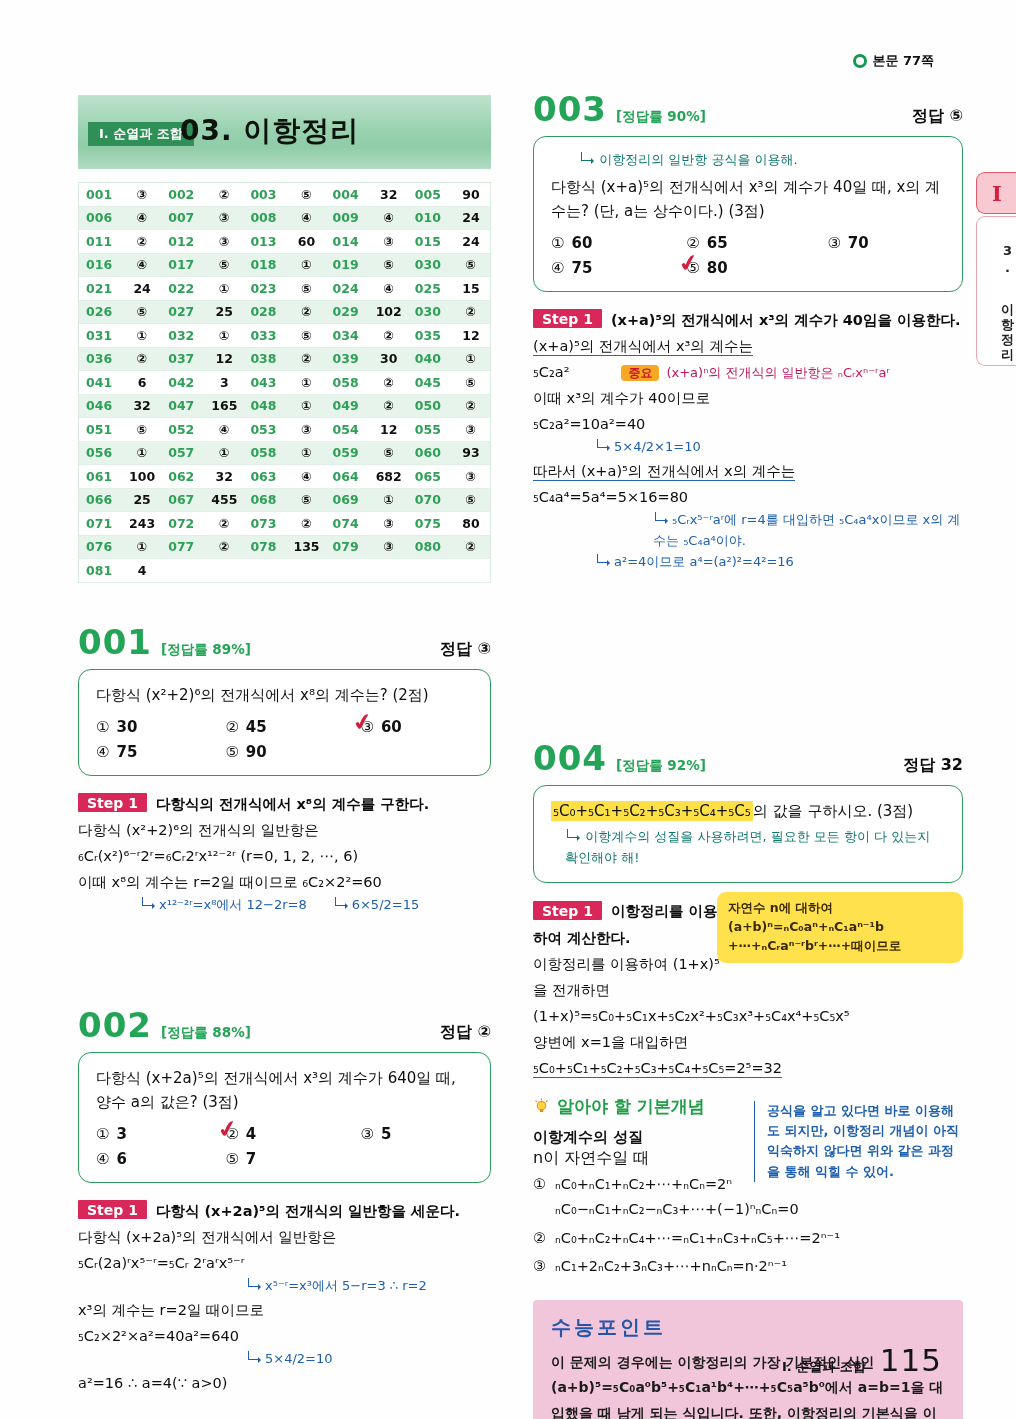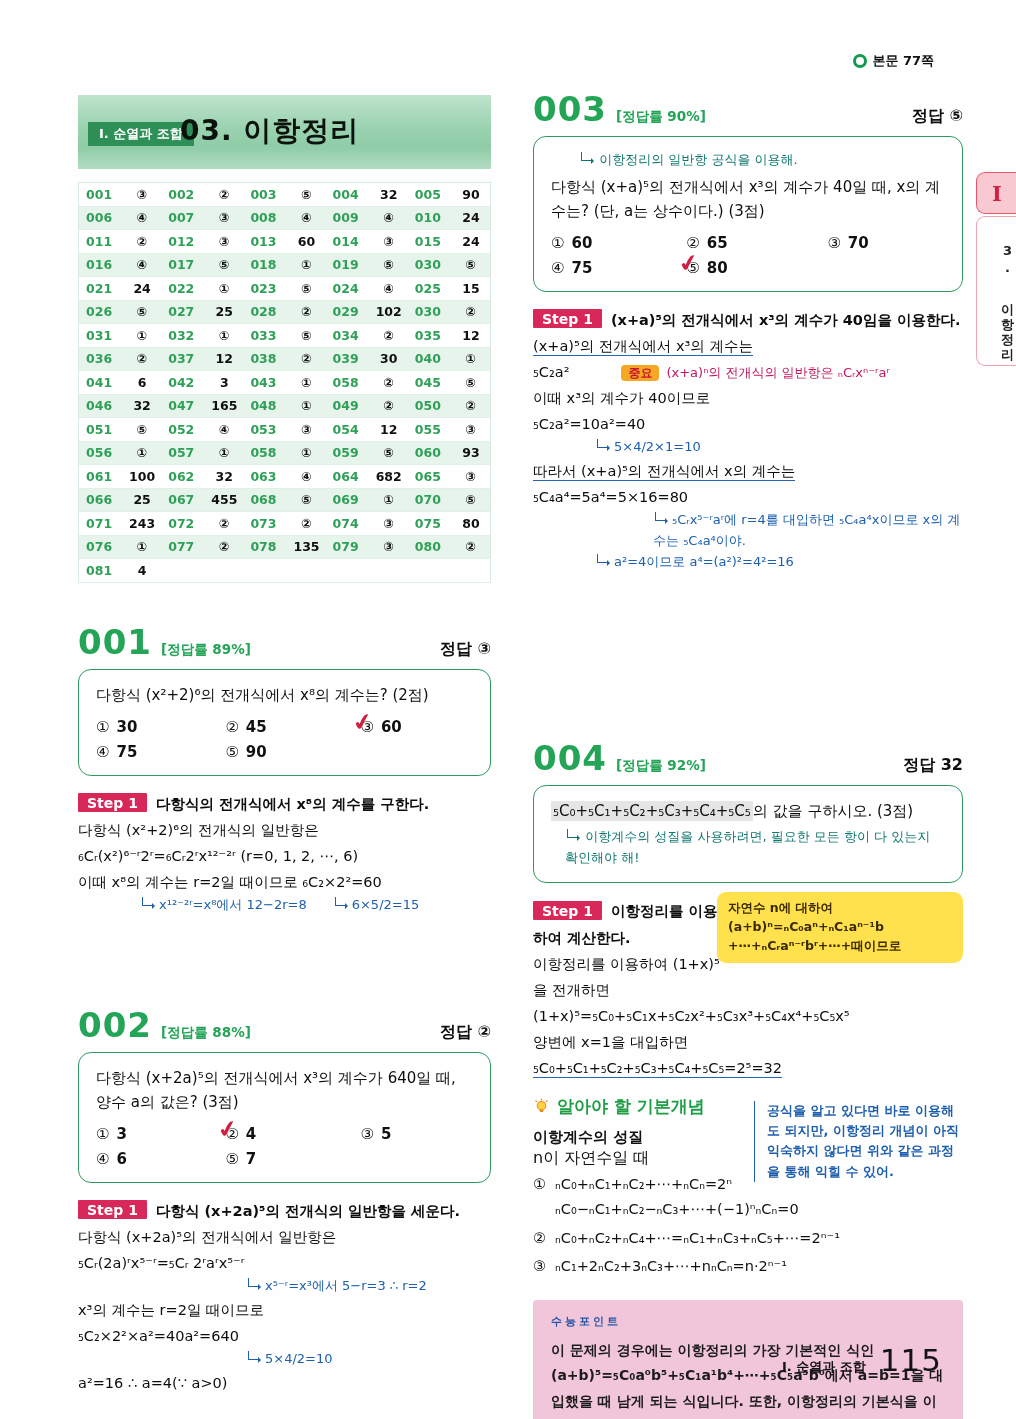--- a/index.html
+++ b/index.html
@@ -41,21 +41,21 @@
   .ans-id{width:37px;padding-left:7px;color:#2fa058;font-weight:bold;font-size:12.5px;}
   .ans-val{flex:1;text-align:center;font-size:12.5px;color:#101010;font-weight:bold;}
 
   
   .prob-head{display:flex;align-items:baseline;margin:0 0 9px;}
   .prob-num{color:#23a457;font-size:34px;font-weight:bold;letter-spacing:1px;line-height:1;}
   .prob-rate{color:#23a457;font-size:13.5px;font-weight:bold;margin-left:9px;text-align:center;}
   .prob-ans{margin-left:auto;font-size:16px;font-weight:bold;color:#0d0d0d;text-align:right;}
   .prob-box{border:1.7px solid #2c9b5e;border-radius:13px;padding:13px 17px 14px;background:#fff;position:relative;}
   .q-text{font-size:15px;line-height:1.6;color:#0d0d0d;}
-  .q-highlight{background:#e5e5e5;padding:1px 2px;}
+  .q-highlight{background:#fde047;padding:1px 2px;}
   .options{display:grid;grid-template-columns:1.15fr 1.2fr 1fr;row-gap:7px;margin-top:11px;font-size:15px;}
   .option{position:relative;font-weight:bold;}
   .opt-num{margin-right:7px;font-weight:normal;}
   .check-mark{position:absolute;left:-7px;top:-9px;color:#ce2140;font-size:23px;font-weight:bold;
     transform:rotate(-12deg);text-shadow:0 0 2px rgba(255,255,255,.8);}
 
   
   .solution{margin-top:15px;font-size:14.5px;line-height:1.8;color:#0d0d0d;position:relative;}
   .sol-line{min-height:10px;}
   .step-badge{background:#d8285a;color:#fff;border-radius:1px;padding:1.5px 9px;font-size:14px;
@@ -85,21 +85,21 @@
   .concept-title{display:flex;align-items:center;gap:7px;color:#1f9e46;font-size:17px;font-weight:bold;}
   .bulb{width:17px;height:17px;flex:0 0 17px;}
   .concept-sub{font-size:15px;font-weight:bold;margin-top:10px;}
   .concept-intro{font-size:16px;margin-top:1px;}
   .concept-item{display:flex;gap:9px;font-size:14.5px;line-height:1.75;margin-top:3px;}
   .concept-note{position:absolute;right:0;top:6px;width:196px;color:#1d5fae;font-size:13px;
     font-weight:bold;line-height:1.55;border-left:1.6px solid #1d5fae;padding-left:12px;}
 
   
   .sp-box{background:#f2c6da;border-radius:4px;padding:14px 18px 16px;margin-top:20px;}
-  .sp-title{color:#2456a8;font-size:11px;font-weight:bold;letter-spacing:3px;}
+  .sp-title{color:#2456a8;font-size:20px;font-weight:bold;letter-spacing:3px;}
   .sp-body{font-size:14px;line-height:1.85;margin-top:9px;color:#1b1b1b;font-weight:bold;}
 
   
   .footer{position:absolute;top:1342px;right:74px;display:flex;align-items:baseline;gap:14px;}
   .footer-sec{font-size:13px;font-weight:bold;}
   .footer-num{font-size:31px;color:#141414;letter-spacing:1px;}
 </style>
 </head>
 <body>
 

